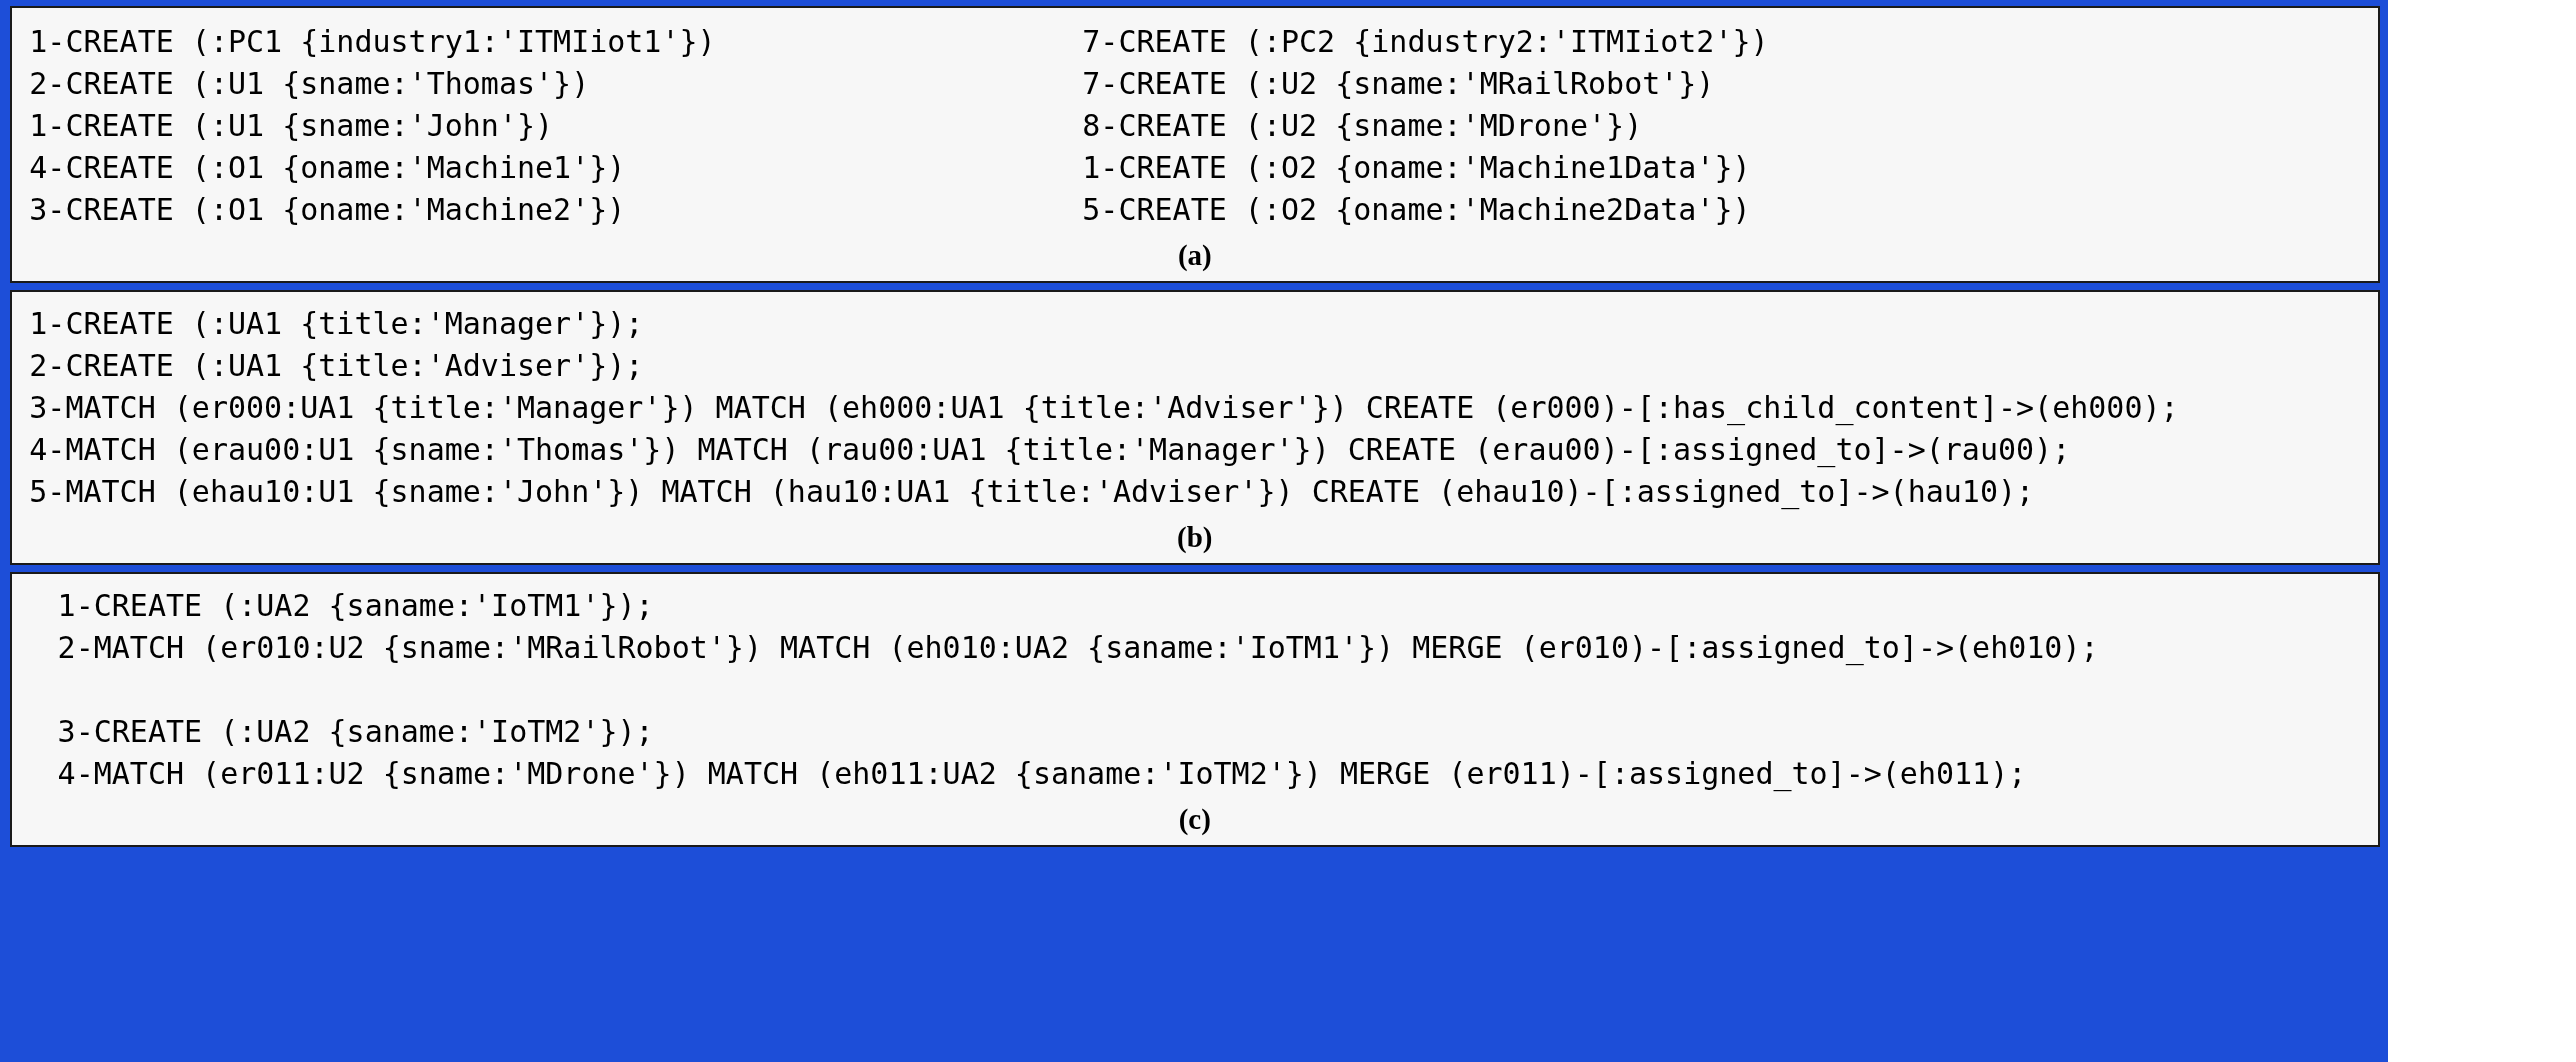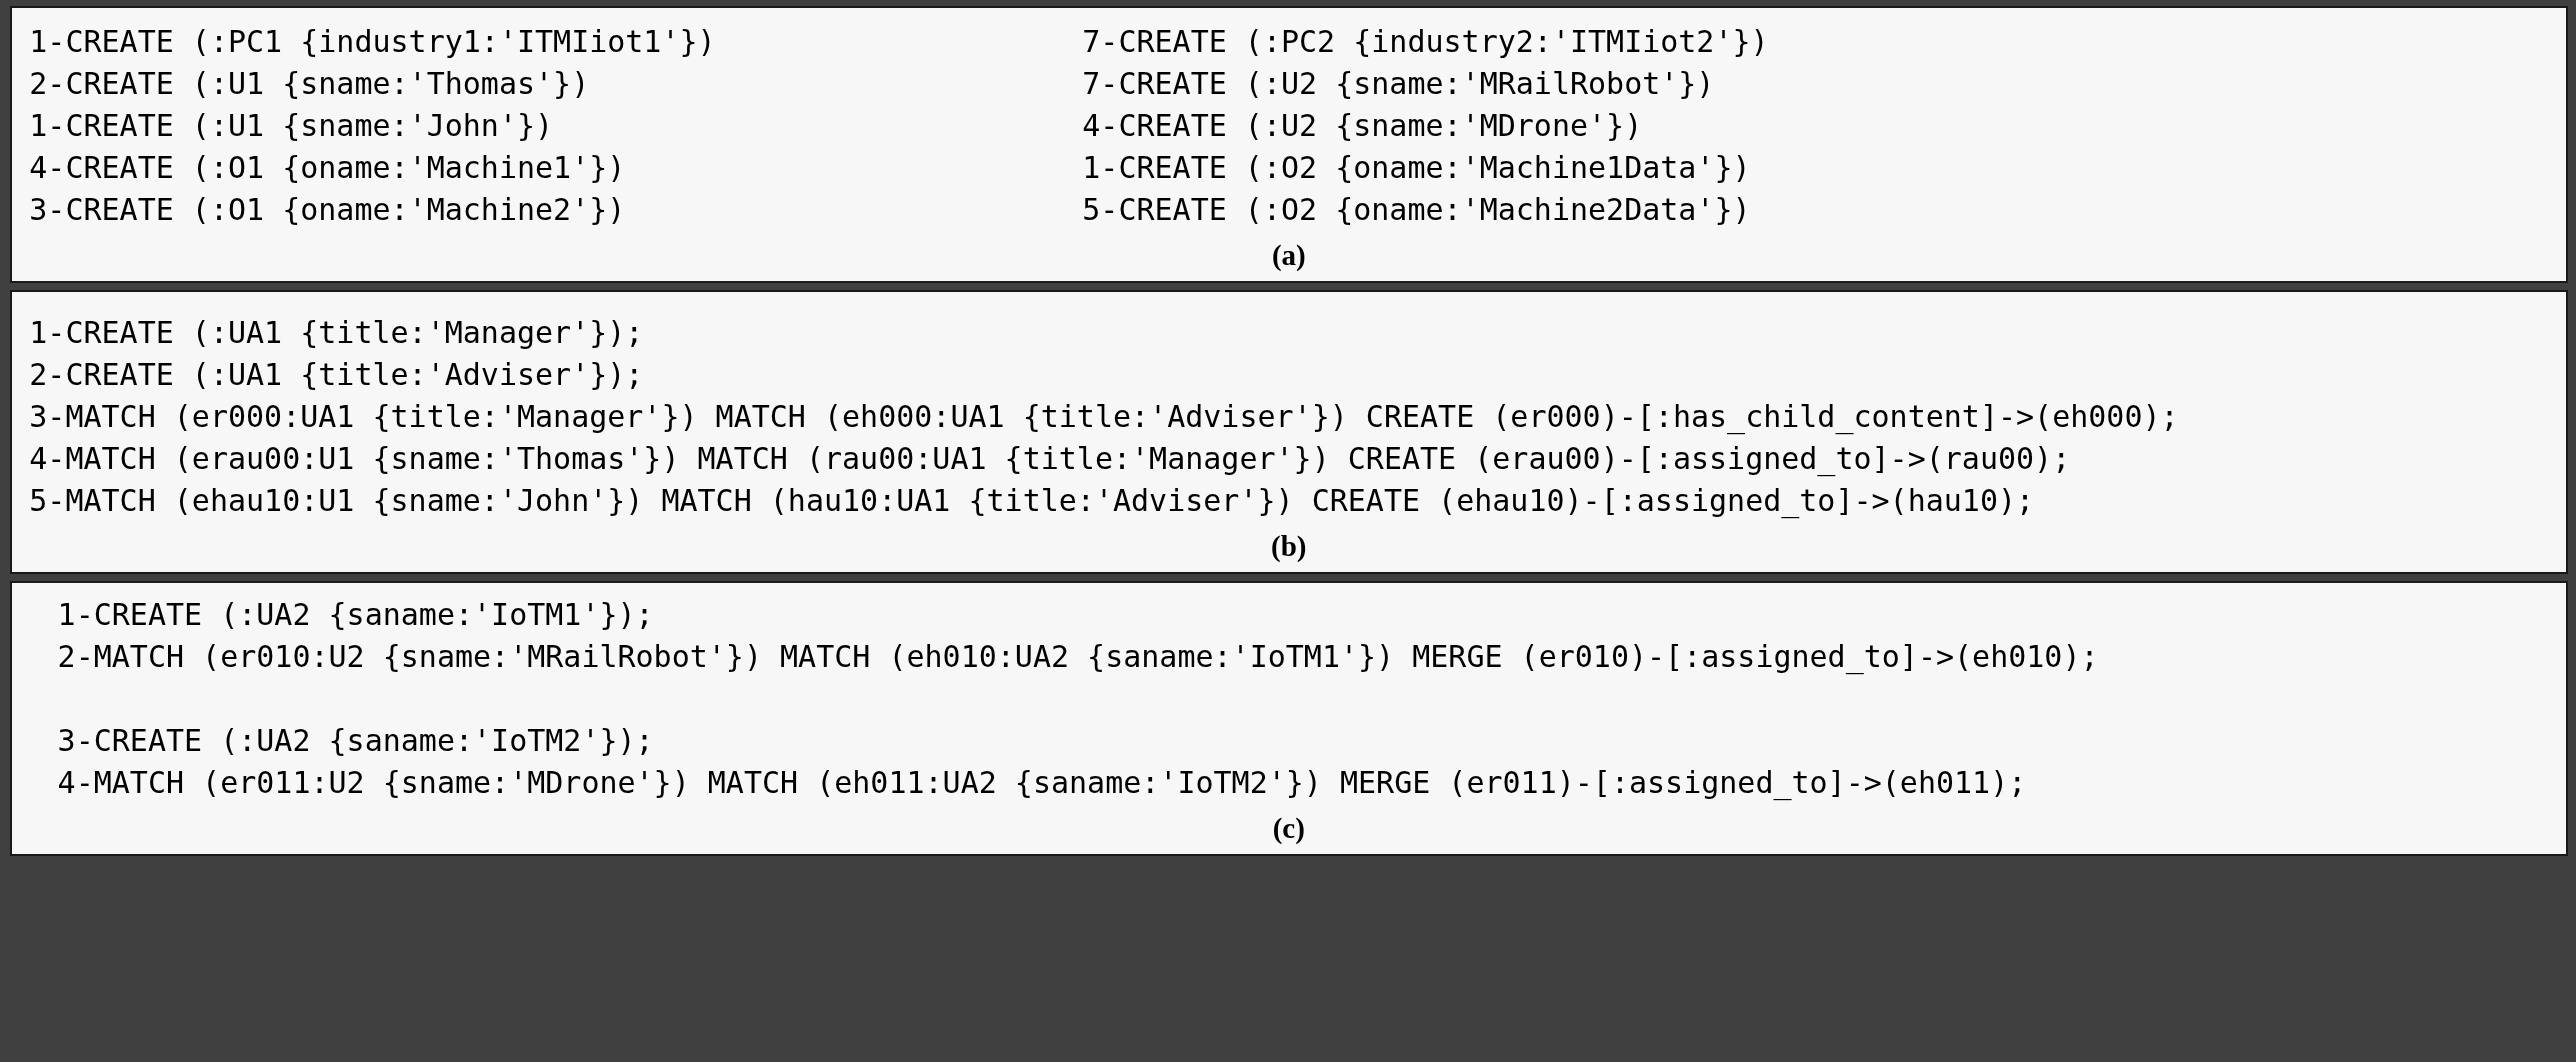--- a/index.html
+++ b/index.html
@@ -10,24 +10,24 @@
   }
   body {
     width: 2576px;
     height: 1063px;
     font-family: "DejaVu Sans Mono", monospace;
     overflow: hidden;
   }
 
   .figure {
     box-sizing: border-box;
-    width: 2576px;
+    width: 2388px;
     height: 1063px;
     padding: 6.4px 8px 8px 9.6px;
-    background: #404040;
+    background: #1d4ed8;
     display: flex;
     flex-direction: column;
     gap: 7.2px;
   }
 
   .panel {
     box-sizing: border-box;
     border: 2.4px solid #1a1a1a;
     background: #f7f7f7;
     position: relative;
@@ -67,42 +67,42 @@
     padding: 4.8px 0 8px 0;
     background: #f7f7f7;
   }
 
   .blank-line {
     height: 42px;
   }
 
   
   .panel-a .panel-body { padding-top: 13px; }
-  .panel-b .panel-body { padding-top: 11.3px; margin-top: 9px; }
+  .panel-b .panel-body { padding-top: 11.3px; }
   .panel-c .panel-body { padding-top: 11.3px; padding-left: 46px; }
 </style>
 </head>
 <body>
 
 <div class="figure">
 
   <div class="panel panel-a">
     <div class="panel-body">
       <div class="two-col">
         <div class="col-left">
           <div class="code-line">1-CREATE (:PC1 {industry1:'ITMIiot1'})</div>
           <div class="code-line">2-CREATE (:U1 {sname:'Thomas'})</div>
           <div class="code-line">1-CREATE (:U1 {sname:'John'})</div>
           <div class="code-line">4-CREATE (:O1 {oname:'Machine1'})</div>
           <div class="code-line">3-CREATE (:O1 {oname:'Machine2'})</div>
         </div>
         <div class="col-right">
           <div class="code-line">7-CREATE (:PC2 {industry2:'ITMIiot2'})</div>
           <div class="code-line">7-CREATE (:U2 {sname:'MRailRobot'})</div>
-          <div class="code-line">4-CREATE (:U2 {sname:'MDrone'})</div>
+          <div class="code-line">8-CREATE (:U2 {sname:'MDrone'})</div>
           <div class="code-line">1-CREATE (:O2 {oname:'Machine1Data'})</div>
           <div class="code-line">5-CREATE (:O2 {oname:'Machine2Data'})</div>
         </div>
       </div>
     </div>
     <div class="sub-caption">(a)</div>
   </div>
 
   <div class="panel panel-b">
     <div class="panel-body">

